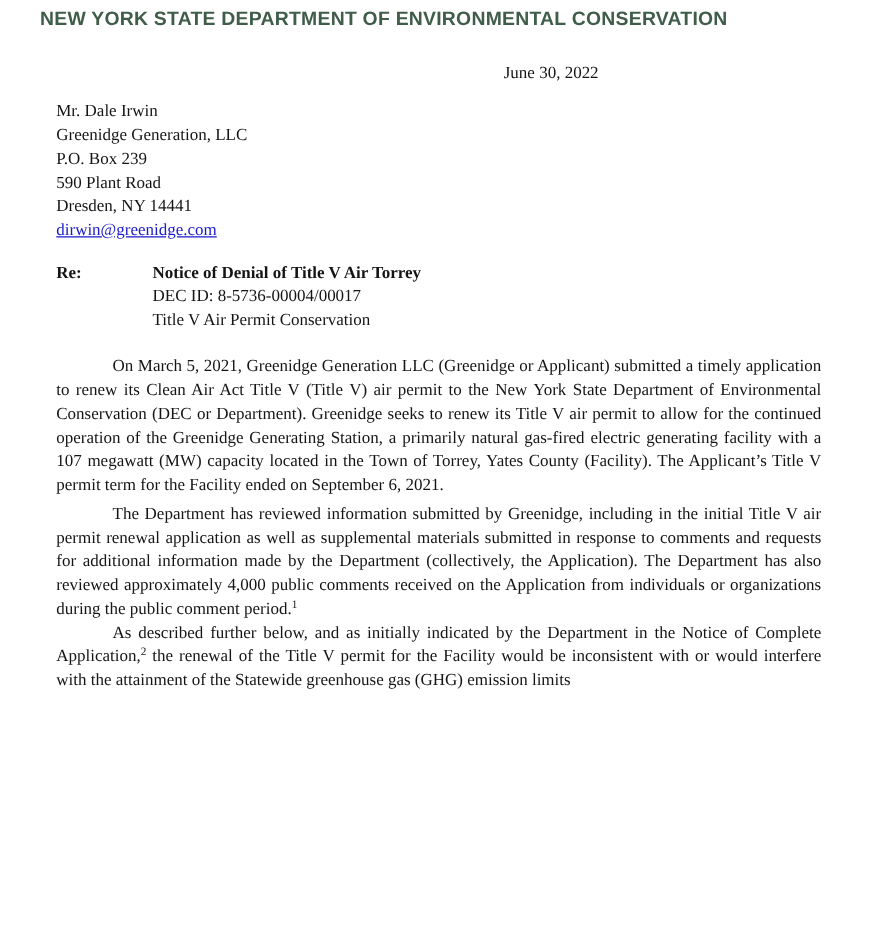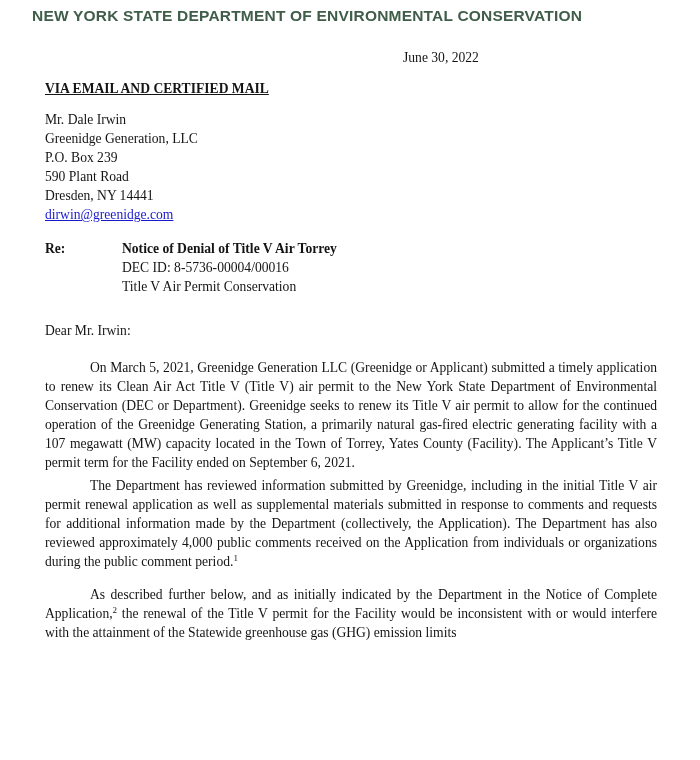--- a/index.html
+++ b/index.html
@@ -79,62 +79,60 @@
   .salutation {
     margin-top: 25px;
   }
   .para {
     margin: 0;
     text-align: justify;
     text-indent: 45px;
   }
   .para-0 { margin-top: 18px; }
   .para-1 { margin-top: 4px; }
-  .para-2 { margin-top: 14px; }
+  .para-2 { margin-top: 0; }
   sup.fn {
     font-size: 9px;
     line-height: 0;
     vertical-align: baseline;
     position: relative;
     top: -5px;
   }
 </style>
 </head>
 <body>
 
 <div class="page">
 
   <div class="agency">NEW YORK STATE DEPARTMENT OF ENVIRONMENTAL CONSERVATION</div>
 
 
   <div class="body-text">
 
     <div class="date-line">June 30, 2022</div>
 
-    <div class="via-heading">VIA EMAIL AND CERTIFIED MAIL</div>
 
     <div class="recipient">
       <div>Mr. Dale Irwin</div>
       <div>Greenidge Generation, LLC</div>
       <div>P.O. Box 239</div>
       <div>590 Plant Road</div>
       <div>Dresden, NY 14441</div>
       <div><a class="email-link">dirwin@greenidge.com</a></div>
     </div>
 
     <div class="re-block">
       <div class="re-label">Re:</div>
       <div>
         <div class="re-subject">Notice of Denial of Title V Air Torrey</div>
-        <div>DEC ID: 8-5736-00004/00016</div>
+        <div>DEC ID: 8-5736-00004/00017</div>
         <div>Title V Air Permit Conservation</div>
       </div>
     </div>
 
-    <div class="salutation">Dear Mr. Irwin:</div>
 
     <p class="para para-0"><span>On March 5, 2021, Greenidge Generation LLC (Greenidge or Applicant) submitted a timely application to renew its Clean Air Act Title V (Title V) air permit to the New York State Department of Environmental Conservation (DEC or Department). Greenidge seeks to renew its Title V air permit to allow for the continued operation of the Greenidge Generating Station, a primarily natural gas-fired electric generating facility with a 107 megawatt (MW) capacity located in the Town of Torrey, Yates County (Facility). The Applicant’s Title V permit term for the Facility ended on September 6, 2021.</span></p>
 
     <p class="para para-1"><span>The Department has reviewed information submitted by Greenidge, including in the initial Title V air permit renewal application as well as supplemental materials submitted in response to comments and requests for additional information made by the Department (collectively, the Application). The Department has also reviewed approximately 4,000 public comments received on the Application from individuals or organizations during the public comment period.</span><sup class="fn">1</sup></p>
 
     <p class="para para-2"><span>As described further below, and as initially indicated by the Department in the Notice of Complete Application,</span><sup class="fn">2</sup><span> the renewal of the Title V permit for the Facility would be inconsistent with or would interfere with the attainment of the Statewide greenhouse gas (GHG) emission limits</span></p>
 
   </div>
 </div>
 

